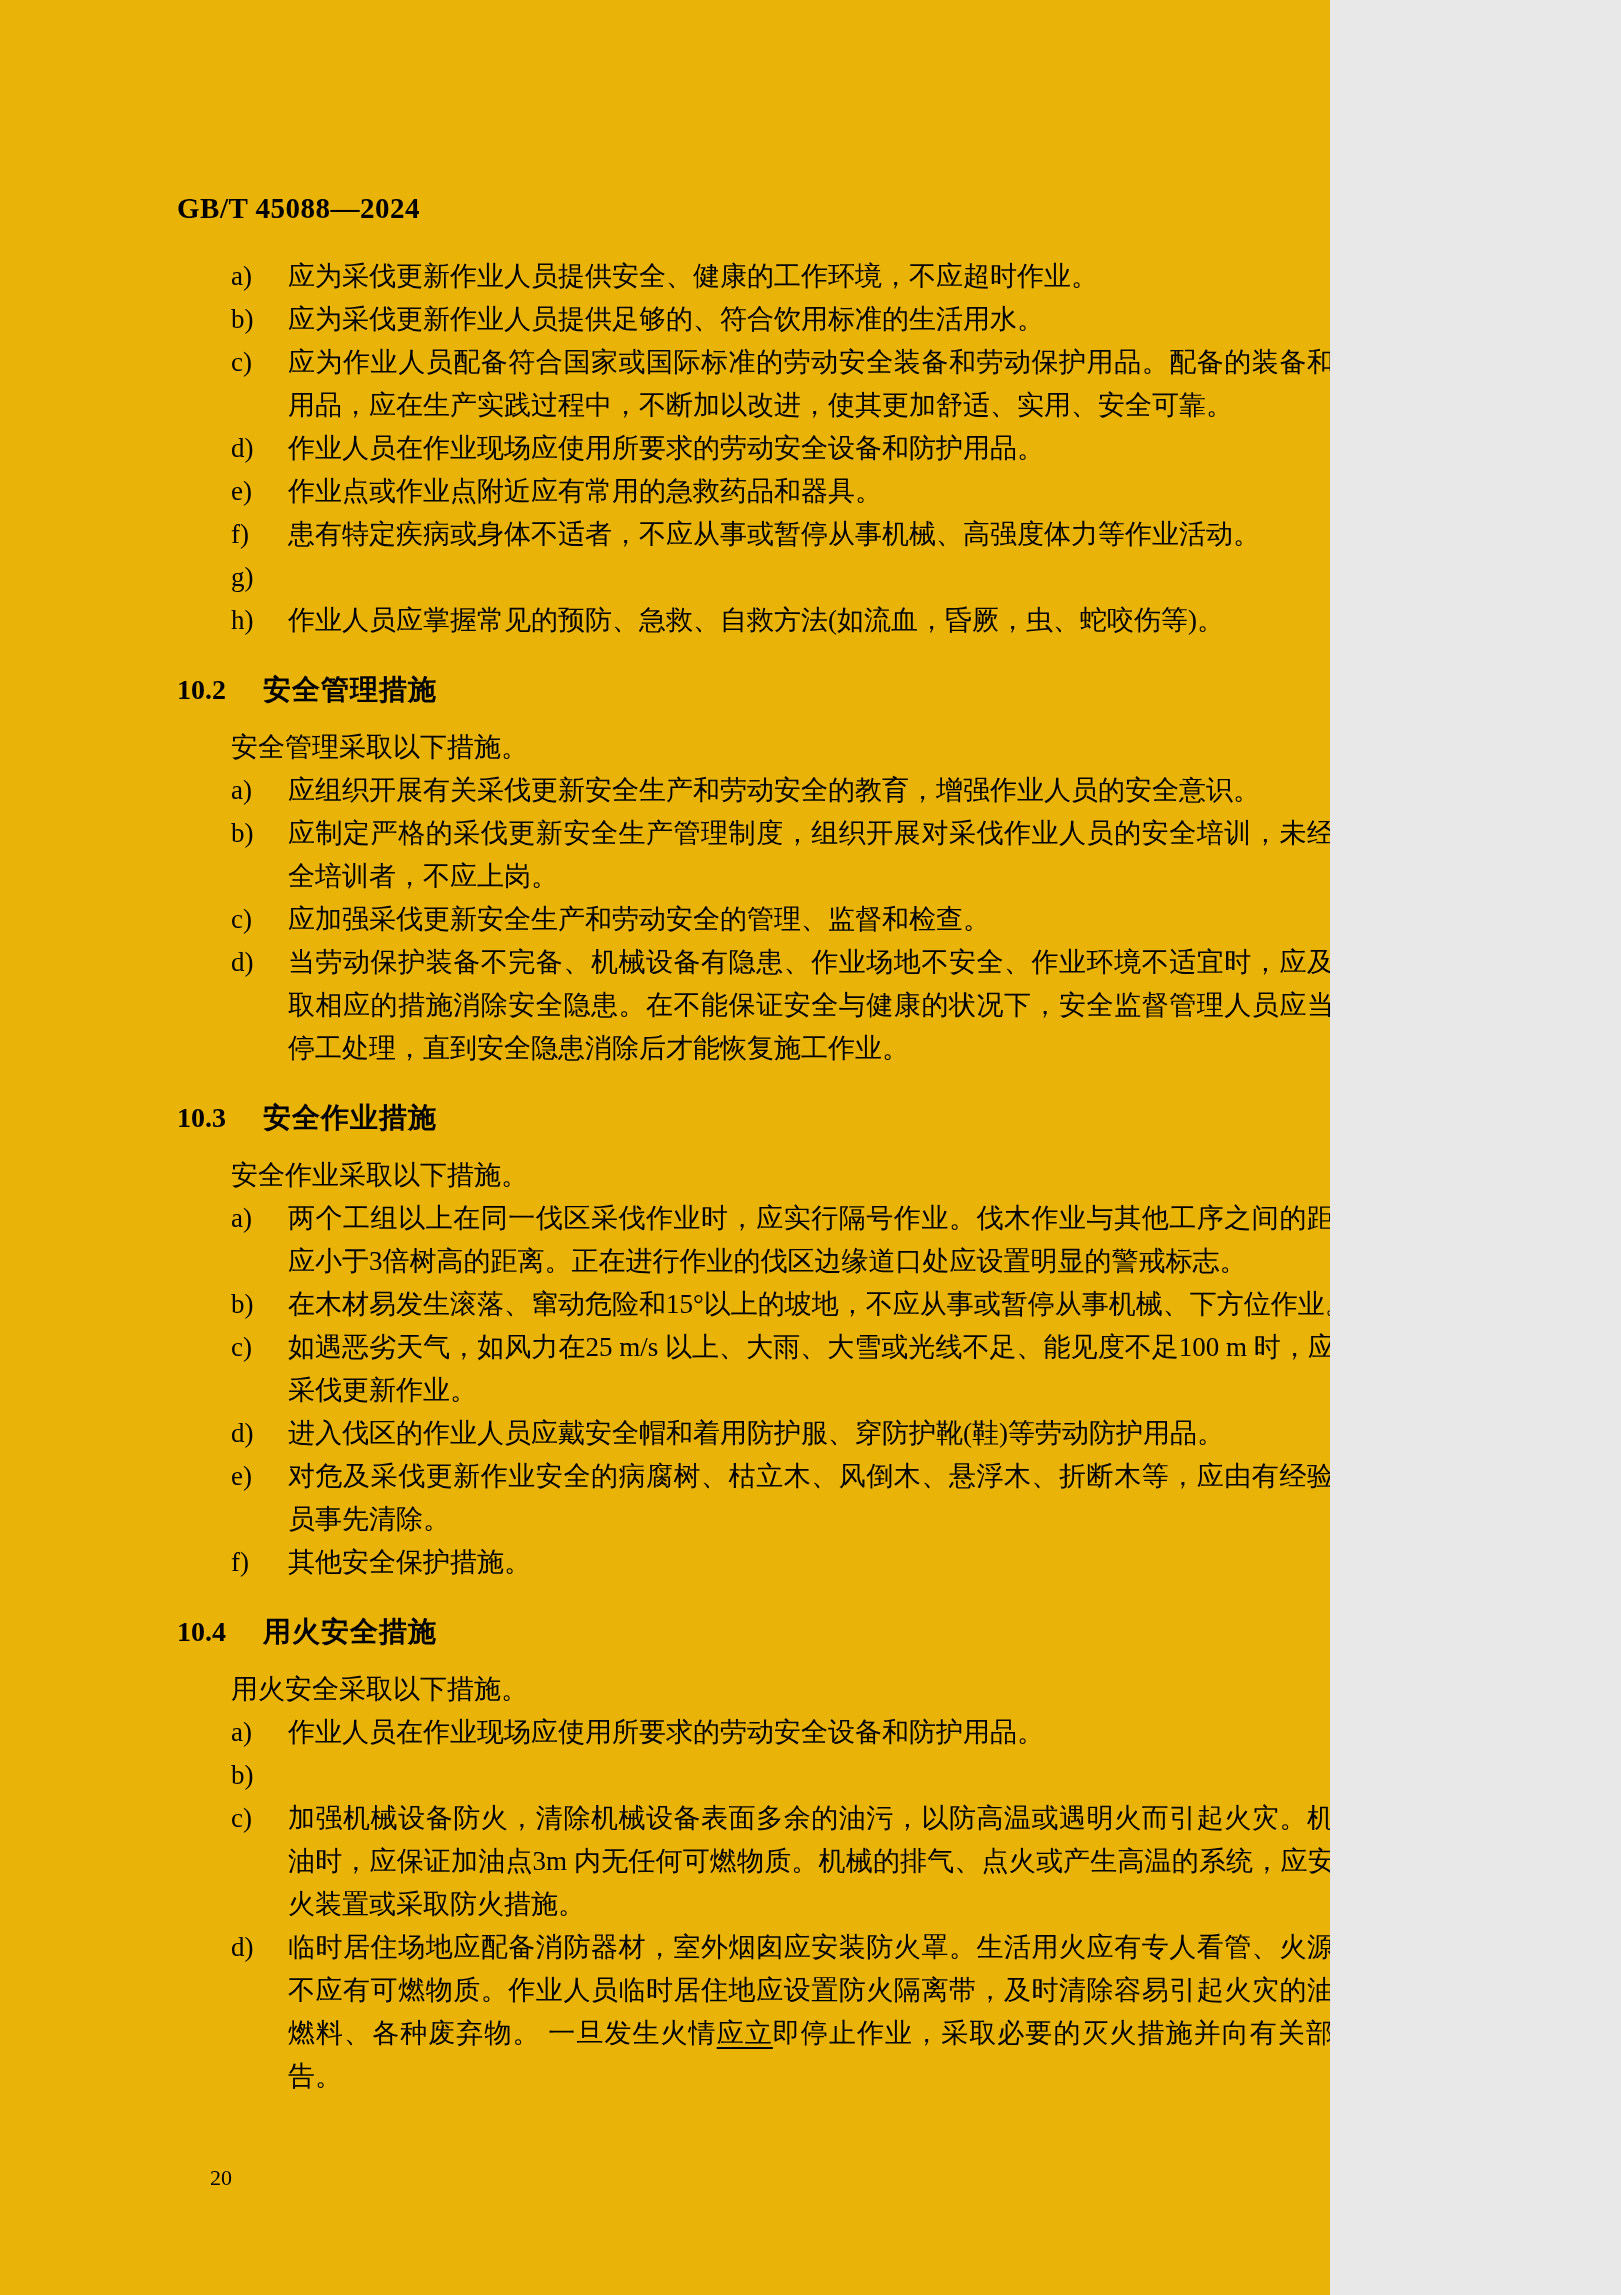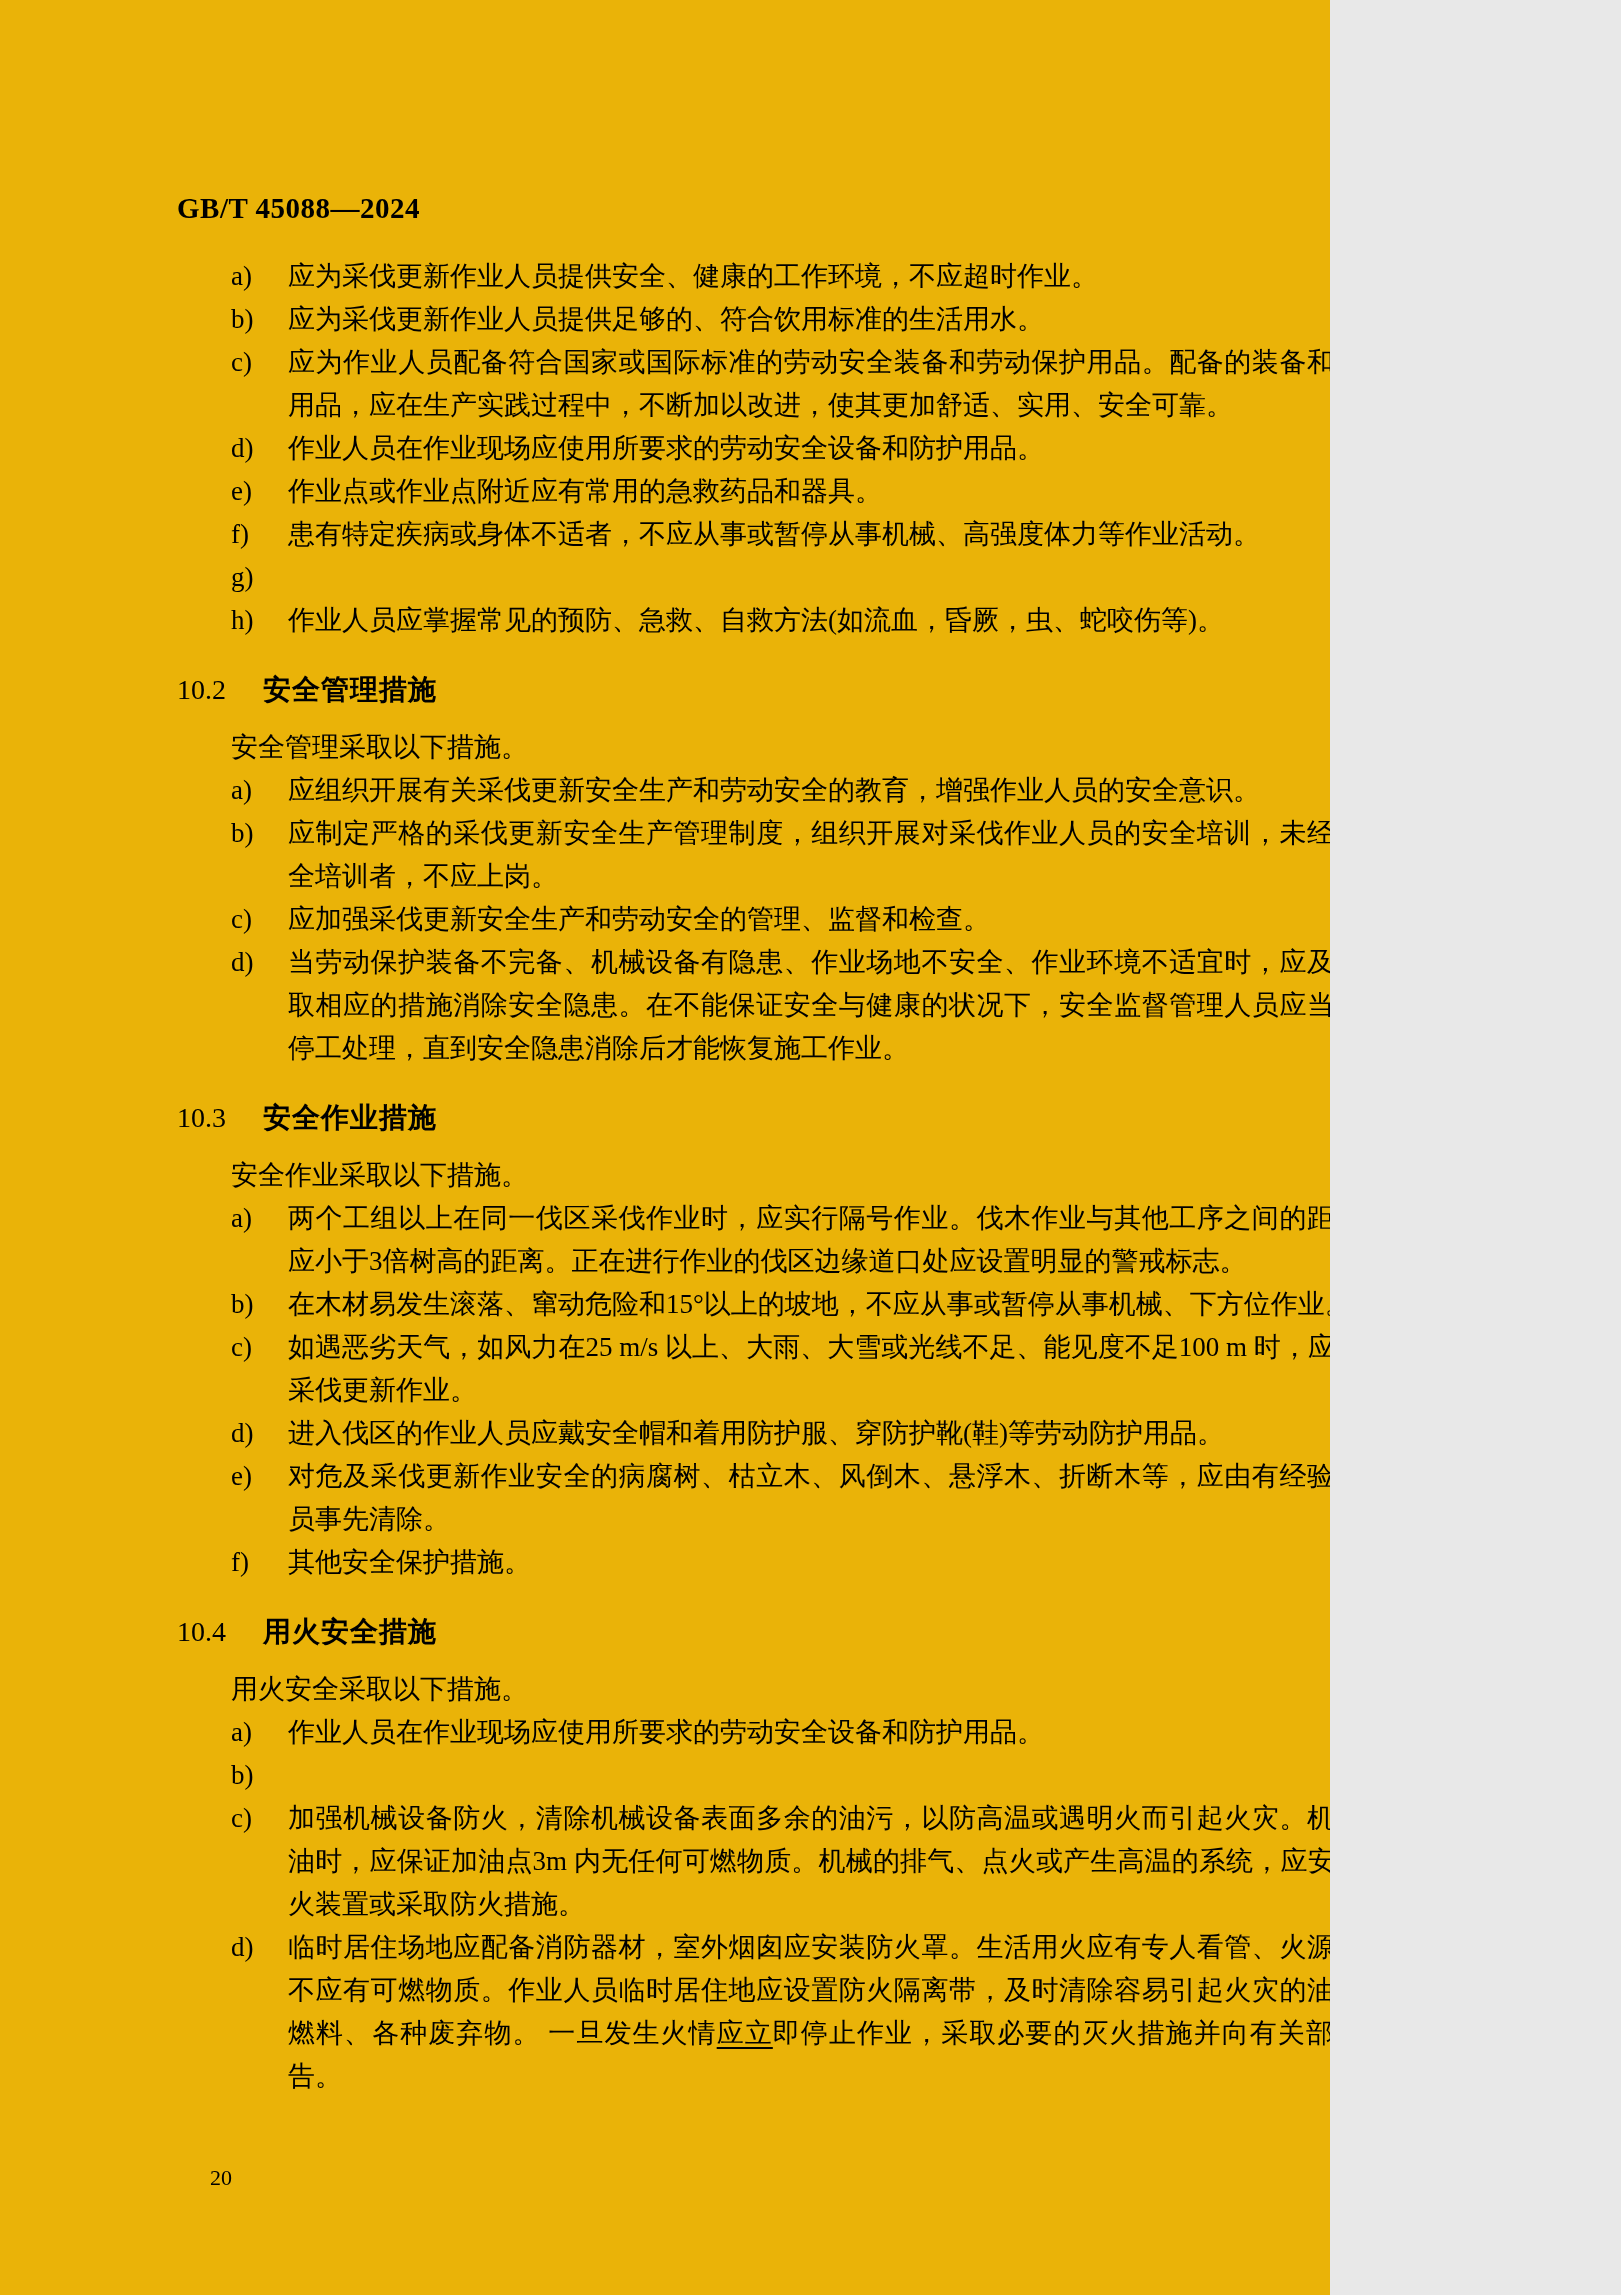--- a/index.html
+++ b/index.html
@@ -25,21 +25,21 @@
   }
   .marker { flex:0 0 57px; margin-left:54px; }
   .txt { flex:0 0 1101px; width:1101px; text-align:justify; text-justify:inter-ideograph; }
   .sec-heading {
     margin-top:33px; font-size:28px; line-height:30px; font-weight:bold;
     font-family:"Liberation Sans","DejaVu Sans",sans-serif;
     white-space:nowrap;
   }
   .sec-num {
     display:inline-block; min-width:63px; margin-right:23px;
-    font-family:"Liberation Serif","DejaVu Serif",serif; font-weight:normal;
+    font-family:"Liberation Serif","DejaVu Serif",serif; font-weight:bold;
   }
   .sec-title { display:inline-block; letter-spacing:1px; }
   .intro {
     margin-top:21px; margin-left:54px;
     font-size:27px; line-height:43px;
   }
   .u { text-decoration:underline; text-decoration-thickness:1.6px; text-underline-offset:4.7px; }
   .page-number {
     position:absolute; left:210px; top:2165px; font-size:22px;
   }

